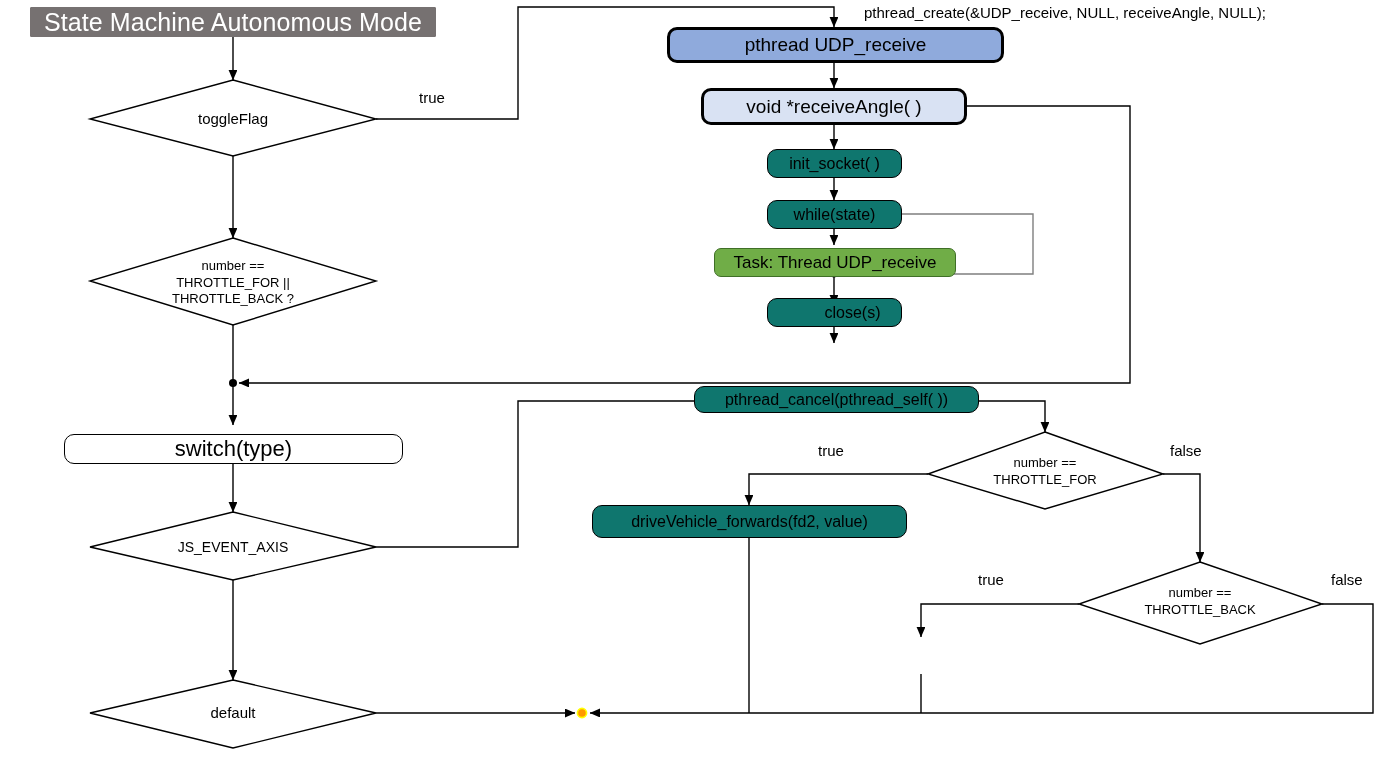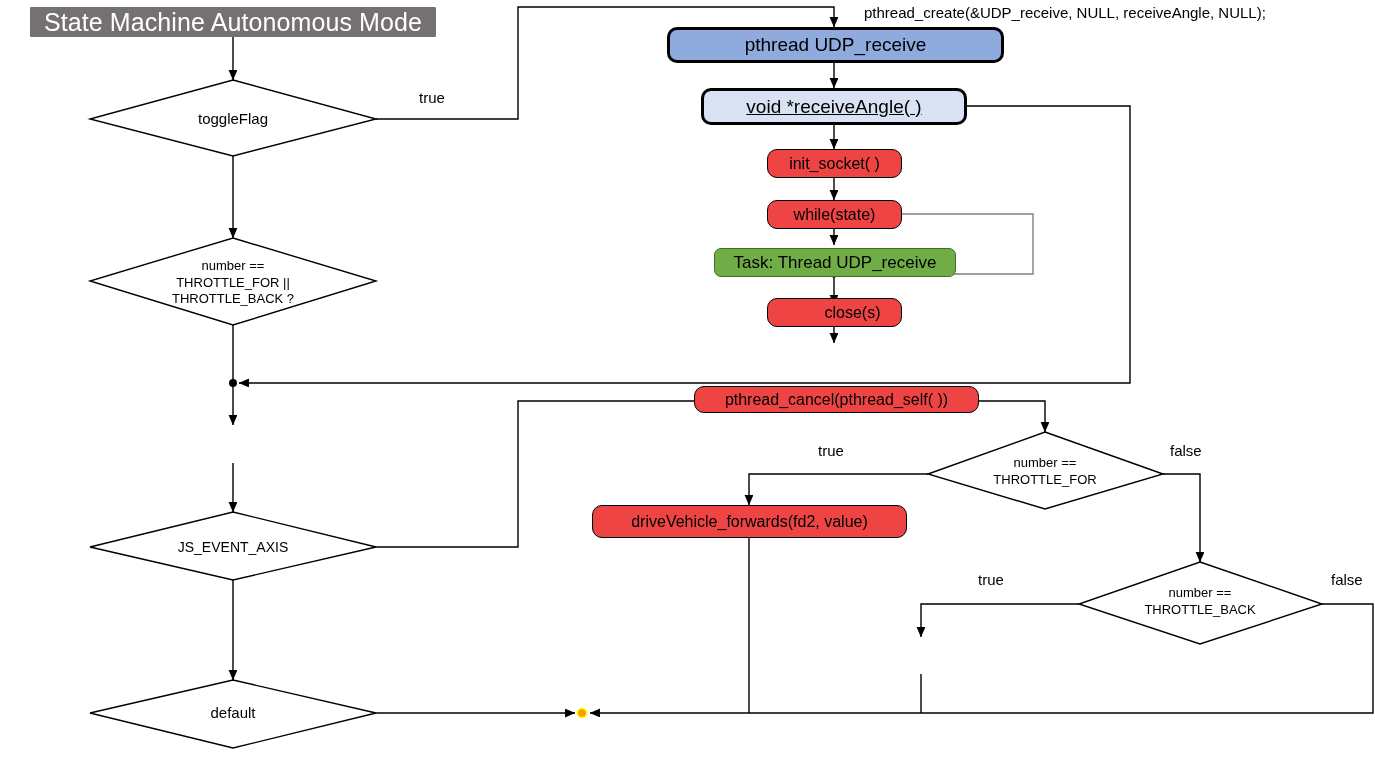--- a/index.html
+++ b/index.html
@@ -5,24 +5,24 @@
   html,body{margin:0;padding:0;background:#ffffff;}
   body{font-family:"Liberation Sans",sans-serif;}
   #canvas{position:relative;width:1375px;height:766px;background:#fff;overflow:hidden;}
   svg.layer{position:absolute;left:0;top:0;width:1375px;height:766px;}
 
   .node{position:absolute;box-sizing:border-box;display:flex;align-items:center;
         justify-content:center;text-align:center;color:#000;}
 
   .title-node{background:#767171;color:#ffffff;border:1px solid #767171;border-radius:1px;
               font-size:25px;letter-spacing:.1px;}
-  .proc{background:#ef4444;border:1px solid #000000;border-radius:10px;font-size:16px;}
+  .proc{background:#0f766e;border:1px solid #000000;border-radius:10px;font-size:16px;}
   .proc-big{background:#ffffff;border:1px solid #000000;border-radius:10px;font-size:22px;}
   .pthread{background:#8faadc;border:3px solid #000000;border-radius:10px;font-size:19px;}
-  .recvangle{background:#d9e2f3;border:3px solid #000000;border-radius:10px;font-size:19px;text-decoration:underline;}
+  .recvangle{background:#d9e2f3;border:3px solid #000000;border-radius:10px;font-size:19px;}
   .task{background:#70ad47;border:1px solid #3f6f27;border-radius:7px;font-size:17px;}
 
   .freetext{position:absolute;font-size:15px;color:#000;white-space:nowrap;}
   .edge-label{position:absolute;font-size:15px;color:#000;white-space:nowrap;}
   .dia-label{position:absolute;text-align:center;color:#000;line-height:1.30;
              white-space:pre-line;display:flex;align-items:center;justify-content:center;}
 </style>
 </head>
 <body>
 
@@ -97,20 +97,21 @@
   </svg>
 
   <div class="node title-node" style="left:30px;top:7px;width:406px;height:30px;">State Machine Autonomous Mode</div>
 
   <div class="dia-label" style="left:133px;top:103px;width:200px;height:32px;font-size:15px;">toggleFlag</div>
 
   <div class="dia-label" style="left:133px;top:255px;width:200px;height:56px;font-size:13px;">number ==
 THROTTLE_FOR  ||
 THROTTLE_BACK ?</div>
 
+  <div class="node proc-big" style="left:64px;top:434px;width:339px;height:30px;">switch(type)</div>
 
   <div class="dia-label" style="left:153px;top:534px;width:160px;height:26px;font-size:14px;">JS_EVENT_AXIS</div>
 
   <div class="dia-label" style="left:153px;top:700px;width:160px;height:26px;font-size:15px;">default</div>
 
   <div class="node pthread" style="left:667px;top:27px;width:337px;height:36px;">pthread UDP_receive</div>
 
   <div class="node recvangle" style="left:701px;top:88px;width:266px;height:37px;">void *receiveAngle( )</div>
 
   <div class="node proc" style="left:767px;top:149px;width:135px;height:29px;">init_socket( )</div>

